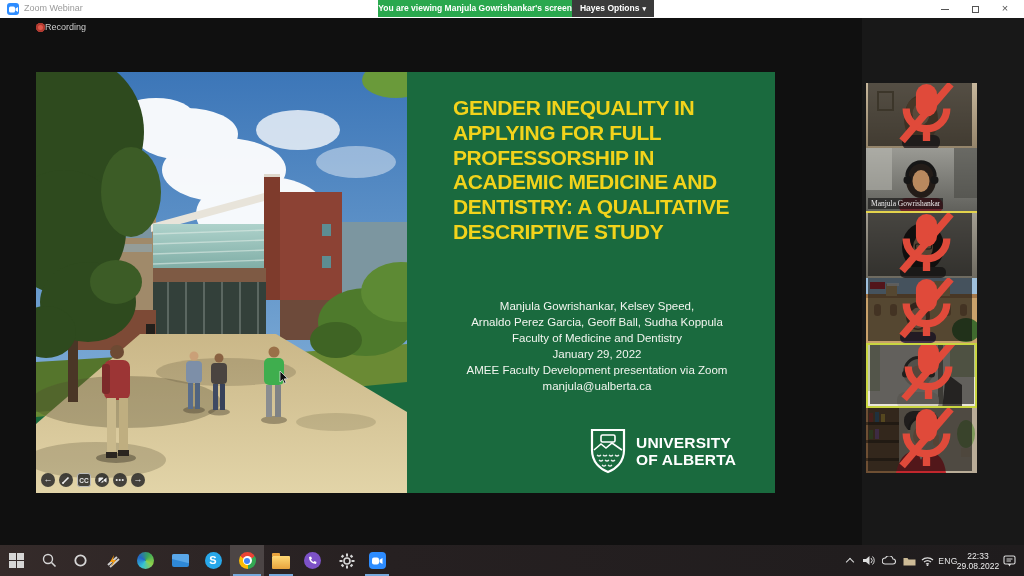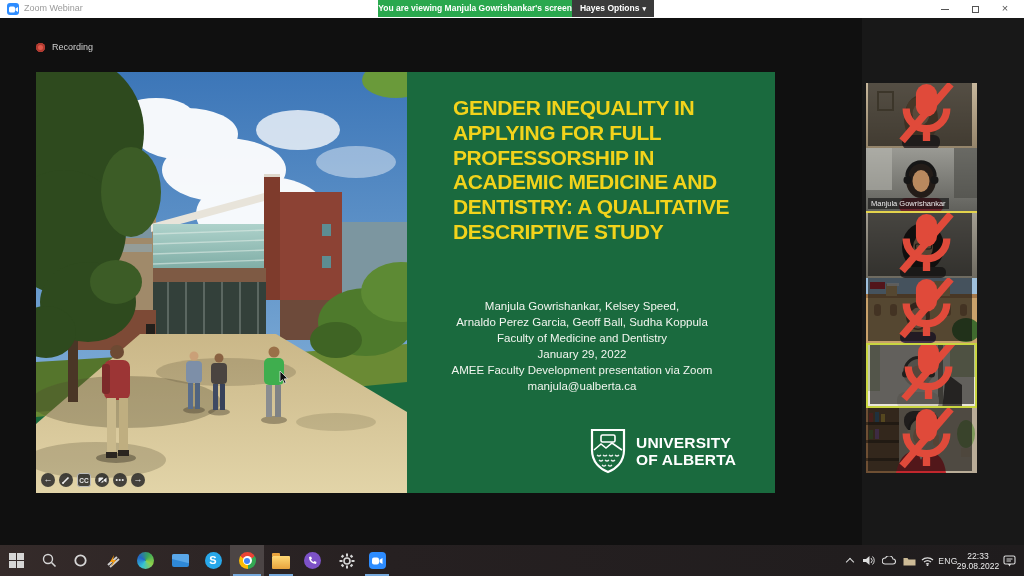--- a/index.html
+++ b/index.html
@@ -16,52 +16,52 @@
   .view-options { position:absolute; left:572px; top:0; width:82px; height:17px; background:#3a3a3a;
     color:#fff; font-size:8.5px; font-weight:bold; text-align:center; line-height:17px; cursor:pointer; }
   .view-options .chev { font-size:7px; margin-left:3px; }
   .win-btn { position:absolute; top:0; width:34px; height:17px; color:#555; text-align:center; line-height:16px; font-size:11px; }
   .wb-min { left:928px; } .wb-max { left:958px; } .wb-close { left:988px; }
   .wb-min i { display:inline-block; width:8px; height:1px; background:#555; vertical-align:middle; }
   .wb-max i { display:inline-block; width:7px; height:7px; border:1px solid #555; vertical-align:middle; }
 
   
   .content { position:absolute; top:18px; left:0; width:1024px; height:527px; background:#101010; }
-  .recording { position:absolute; left:36px; top:24px; display:flex; align-items:flex-end; gap:7px; }
+  .recording { position:absolute; left:36px; top:4px; display:flex; align-items:flex-end; }
   .rec-dot { width:9px; height:9px; border-radius:50%; background:#e0584a; box-shadow:inset 0 0 0 2px #b13a30; }
   .recording span { color:#cfcfcf; font-size:9px; }
 
   
   .slide { position:absolute; left:36px; top:54px; width:739px; height:421px; display:flex; background:#1a6a3e; }
   .photo { position:relative; width:371px; height:421px; overflow:hidden; }
   .photo > svg { display:block; width:371px; height:421px; }
   .slide-controls { position:absolute; left:5px; bottom:6px; display:flex; gap:4px; align-items:center; }
   .sc { width:14px; height:14px; border-radius:50%; background:rgba(40,40,40,.85); color:#e8e8e8;
         font-size:9px; line-height:13px; text-align:center; }
   .sc.box { border-radius:3px; font-size:6.5px; font-weight:bold; line-height:13px; border:1px solid #bbb; }
   .sc svg { display:block; margin:2.5px auto; }
   .sc.dots { letter-spacing:.5px; font-size:7px; }
 
   .green-panel { position:relative; width:368px; height:421px; background:#1a6a3e; }
   .slide-title { position:absolute; left:46px; top:24px; width:300px; color:#f2d31b; font-weight:bold;
     font-size:21px; line-height:1.18; letter-spacing:-0.4px; }
-  .authors { position:absolute; left:9px; top:226px; width:332px; text-align:center; color:#f2f5ef;
+  .authors { position:absolute; left:24px; top:226px; width:332px; text-align:center; color:#f2f5ef;
     font-size:11.5px; line-height:16px; }
   .logo-row { position:absolute; left:182px; top:356px; display:flex; align-items:center; gap:9px; }
   .logo-text { color:#fff; font-weight:bold; font-size:15.5px; line-height:1.12; letter-spacing:.2px; }
 
   .cursor { position:absolute; left:279px; top:352px; }
 
   
   .sidebar { position:absolute; left:862px; top:0; width:162px; height:527px; background:#181818; }
   .tiles { position:absolute; left:4px; top:65px; width:111px; }
   .tile { position:relative; width:111px; height:65px; overflow:hidden; background:#222; }
   .tile svg { display:block; width:111px; height:65px; }
   .tile.active { border:2px solid #c9d540; }
-  .tile.speaking { border-bottom:2px solid #e3d34c; }
+  .tile.speaking { border-bottom:2px solid #e3d34c;font-family:Liberation Serif, serif; }
   .name-tag { position:absolute; left:2px; bottom:2px; display:flex; align-items:center; gap:2px;
     background:rgba(15,15,15,.62); padding:1px 3px; max-width:104px; }
   .name-tag span { color:#ececec; font-size:7.5px; white-space:nowrap; overflow:hidden; }
 
   
   .taskbar { position:absolute; left:0; top:545px; width:1024px; height:31px;
     background:linear-gradient(90deg,#352b2a,#262021 38%,#1f1c1d); }
   .tb-slot { position:absolute; top:0; width:30px; height:31px; display:flex; align-items:center; justify-content:center; }
   .tb-slot.hl { background:#4c4545; }
   .tb-slot.ul::after { content:""; position:absolute; bottom:0; left:3px; right:3px; height:2px; background:#76a9dc; }

